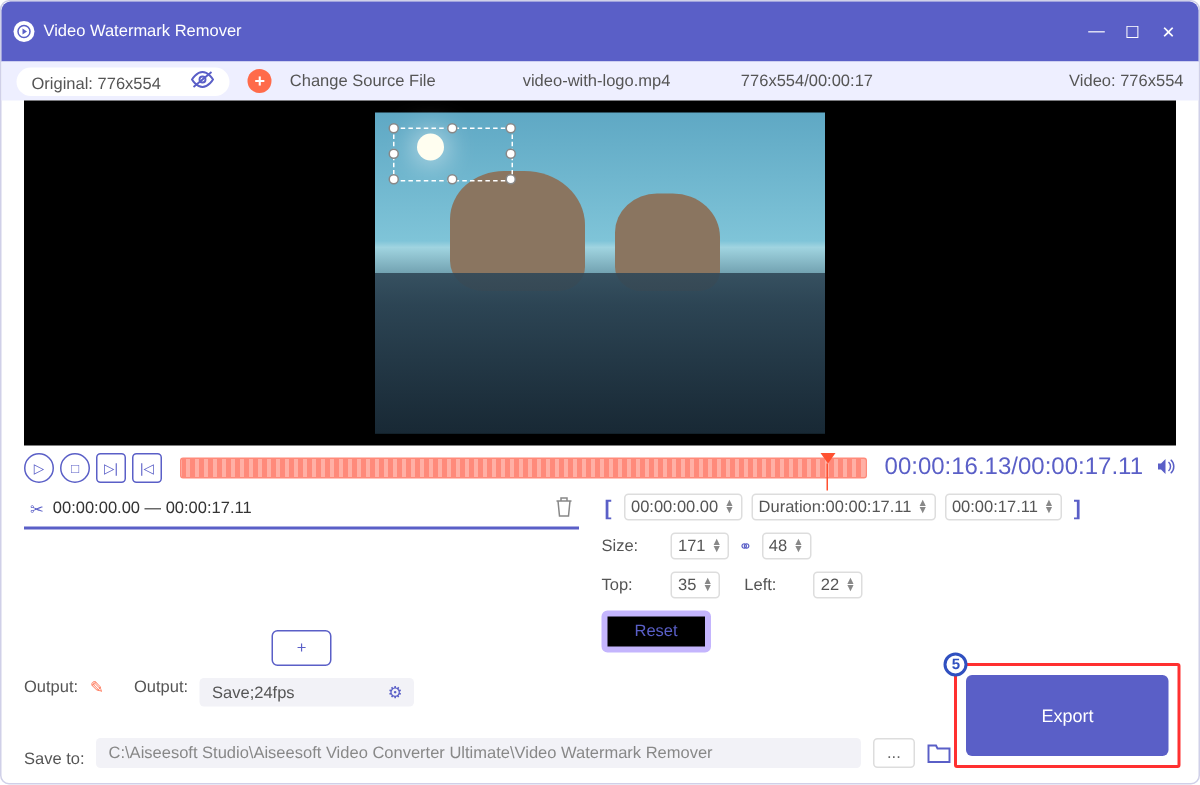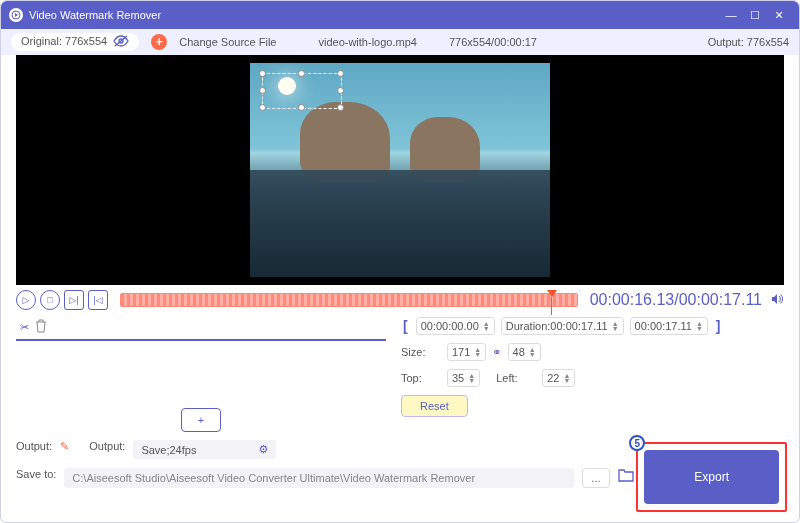--- a/index.html
+++ b/index.html
@@ -1,23 +1,23 @@
 <!DOCTYPE html>
 <html><head>
 <meta charset="utf-8">
 <style>
 *{margin:0;padding:0;box-sizing:border-box;font-family:Arial,sans-serif;font-size:11px}
 body{background:#fff;width:800px;height:523px;overflow:hidden}
-.titlebar{height:28px;background:#5a5fc7;color:#fff;display:flex;align-items:center;padding:0 8px;border-radius:6px 6px 0 0}
+.titlebar{height:40px;background:#5a5fc7;color:#fff;display:flex;align-items:center;padding:0 8px;border-radius:6px 6px 0 0}
 .titlebar-icon{width:14px;height:14px;background:#fff;border-radius:50%;margin-right:6px;display:flex;align-items:center;justify-content:center}
 .titlebar-icon svg{width:10px;height:10px}
 .titlebar-spacer{flex:1}
 .titlebar-btn{width:24px;text-align:center;cursor:pointer}
 .toolbar{height:26px;background:#eeefff;display:flex;align-items:center;padding:0 10px;gap:12px;color:#555}
-.pill{background:#fff;border-radius:12px;padding:2px 10px;display:flex;align-items:flex-start;gap:6px}
+.pill{background:#fff;border-radius:12px;padding:2px 10px;display:flex;align-items:flex-end;gap:20px}
 .eye-icon{color:#5a5fc7}
 .plus-btn{width:16px;height:16px;border-radius:50%;background:#ff6b4a;color:#fff;display:flex;align-items:center;justify-content:center;font-size:12px;font-weight:bold}
 .toolbar-spacer{flex:1}
 .video-area{height:230px;background:#000;display:flex;justify-content:center;align-items:center;margin:0 15px}
 .video-frame{width:300px;height:214px;position:relative;background:linear-gradient(180deg,#5fa8c4 0%,#7fc4d8 40%,#a0d4e0 42%,#3a6578 60%,#1a3542 100%)}
 .rock{position:absolute;width:60px;height:70px;background:#8a7560;border-radius:40% 45% 20% 25%;bottom:95px}
 .rock.r1{left:50px;width:90px;height:80px}
 .rock.r2{left:160px;width:70px;height:65px}
 .reflection{position:absolute;width:100%;height:50%;bottom:0;background:linear-gradient(180deg,rgba(48,72,88,0.9) 0%,rgba(24,40,52,0.95) 100%)}
 .sun{position:absolute;width:18px;height:18px;background:#fffef0;border-radius:50%;left:28px;top:14px;box-shadow:0 0 20px #fff}
@@ -41,26 +41,26 @@
 .segment-text{flex:1;color:#333}
 .trash{color:#888;cursor:pointer}
 .add-btn{margin-top:auto;margin-bottom:8px;align-self:center;border:1px solid #5a5fc7;border-radius:4px;padding:5px 16px;color:#5a5fc7;background:#fff;display:flex;align-items:center;gap:6px;cursor:pointer}
 .right-panel{flex:1;display:flex;flex-direction:column;gap:8px;padding-top:2px}
 .row{display:flex;align-items:center;gap:6px;color:#555}
 .bracket{color:#5a5fc7;font-size:14px;font-weight:bold;padding:0 2px}
 .num-input{border:1px solid #ddd;border-radius:3px;padding:2px 4px;display:flex;align-items:center;gap:4px;background:#fff}
 .spinner{display:flex;flex-direction:column;gap:0;line-height:5px;font-size:7px;color:#888;cursor:pointer}
 .label{width:40px}
 .link-icon{color:#5a5fc7}
-.reset-btn{border:1px solid #c4b5fd;border-radius:4px;padding:4px 18px;color:#5a5fc7;background:#fef9c3;cursor:pointer;width:fit-content}
+.reset-btn{border:4px solid #c4b5fd;border-radius:4px;padding:4px 18px;color:#5a5fc7;background:#000000;cursor:pointer;width:fit-content}
 .output-bar{height:28px;display:flex;align-items:flex-start;padding:0 15px;gap:8px;color:#555}
 .out-field{background:#f2f2f7;border-radius:3px;padding:3px 8px;display:flex;align-items:center;gap:6px}
 .pencil{color:#ff6b4a;cursor:pointer}
 .gear{color:#5a5fc7;cursor:pointer}
-.save-bar{height:32px;display:flex;align-items:flex-start;padding:0 15px;gap:8px;color:#555}
+.save-bar{height:32px;display:flex;align-items:flex-end;padding:0 15px;gap:8px;color:#555}
 .path-field{flex:0 0 510px;background:#f2f2f7;border-radius:3px;padding:4px 8px;color:#888}
 .dots-btn{border:1px solid #ddd;border-radius:3px;padding:3px 8px;cursor:pointer;color:#666}
 .folder-icon{color:#5a5fc7;cursor:pointer;font-size:14px}
 .export-wrap{position:absolute;right:12px;bottom:10px;border:2px solid #ff3030;padding:6px;border-radius:2px}
 .step-badge{position:absolute;top:-9px;left:-9px;width:16px;height:16px;border:2px solid #3050c0;border-radius:50%;background:#fff;color:#3050c0;display:flex;align-items:center;justify-content:center;font-size:10px;font-weight:bold}
 .export-btn{background:#5a5fc7;color:#fff;border:none;border-radius:4px;padding:20px 50px;cursor:pointer;font-size:12px}
 .app{border:1px solid #d0d0e8;border-radius:6px;width:800px;height:523px;position:relative;background:#fff}
 </style>
 </head>
 <body>
@@ -84,24 +84,24 @@
   <div class="pill">
     <span>Original: 776x554</span>
     <span class="eye-icon"><svg width="16" height="12" viewBox="0 0 16 12">
             <path d="M8 1C4 1 1 6 1 6s3 5 7 5 7-5 7-5-3-5-7-5z" fill="none" stroke="#5a5fc7" stroke-width="1.3"></path>
             <circle cx="8" cy="6" r="2" fill="none" stroke="#5a5fc7" stroke-width="1.3"></circle>
             <line x1="2" y1="11" x2="14" y2="1" stroke="#5a5fc7" stroke-width="1.3"></line>
           </svg></span>
   </div>
   <div class="plus-btn">+</div>
   <span>Change Source File</span>
-  <span style="margin-left:30px">video-with-logo.mp4</span>
-  <span style="margin-left:20px">776x554/00:00:17</span>
+  <span style="margin-left:46px">video-with-logo.mp4</span>
+  <span style="margin-left:35px">776x554/00:00:17</span>
   <div class="toolbar-spacer"></div>
-  <span>Output: 776x554</span>
+  <span>Video: 776x554</span>
 </div>
 
 <div class="video-area">
   <div class="video-frame">
     <div class="sun"></div>
     <div class="rock r1"></div>
     <div class="rock r2"></div>
     <div class="reflection"></div>
     <div class="selection-box">
       <div class="handle h-tl"></div>
@@ -128,20 +128,21 @@
   <span class="vol-icon"><svg width="14" height="14" viewBox="0 0 14 14">
           <path d="M2 5h2l3-3v10l-3-3H2z" fill="#5a5fc7"></path>
           <path d="M9 4a4 4 0 010 6M10.5 2.5a6 6 0 010 9" fill="none" stroke="#5a5fc7" stroke-width="1"></path>
         </svg></span>
 </div>
 
 <div class="params">
   <div class="left-panel">
     <div class="segment-row">
       <span class="scissors">✂</span>
+      <span class="segment-text">00:00:00.00 — 00:00:17.11</span>
       <span class="trash"><svg width="12" height="14" viewBox="0 0 12 14">
               <path d="M1 3h10M4 3V1h4v2M2 3l1 10h6l1-10" fill="none" stroke="#888" stroke-width="1"></path>
             </svg></span>
     </div>
     <button class="add-btn">
       <span>+</span>
     </button>
   </div>
 
   <div class="right-panel">

